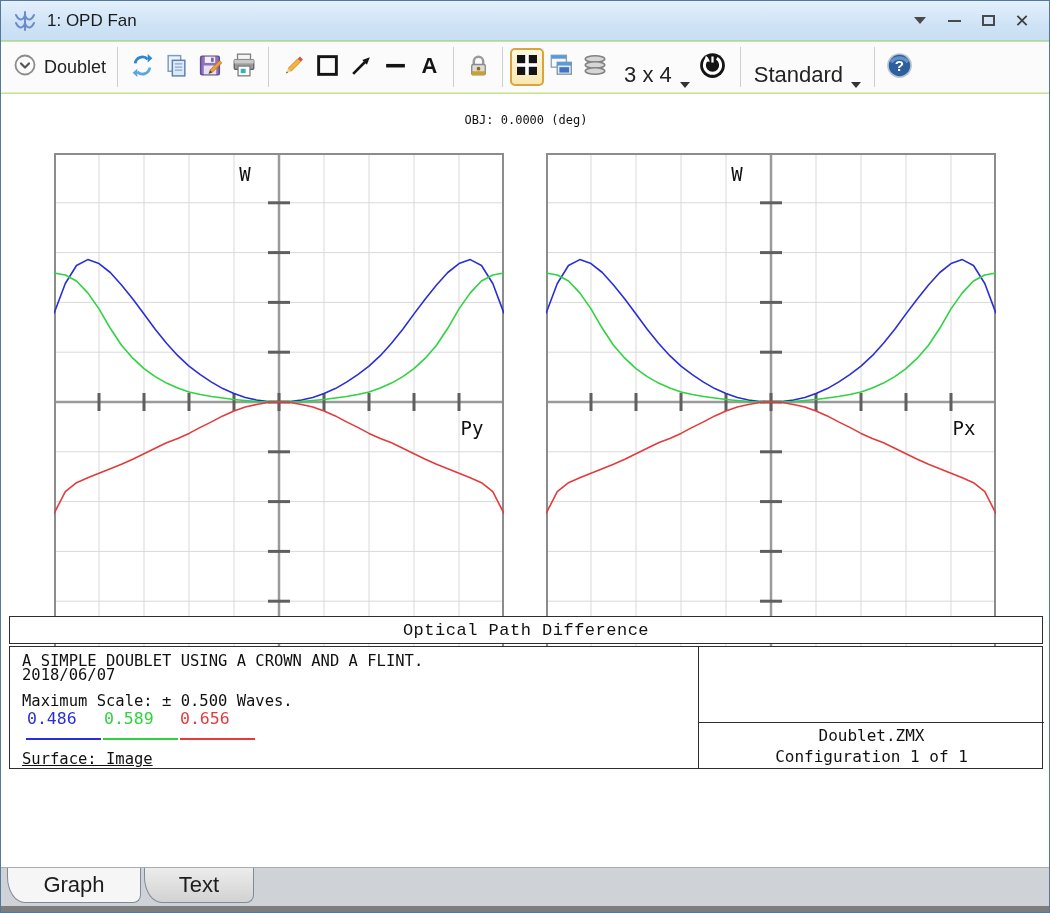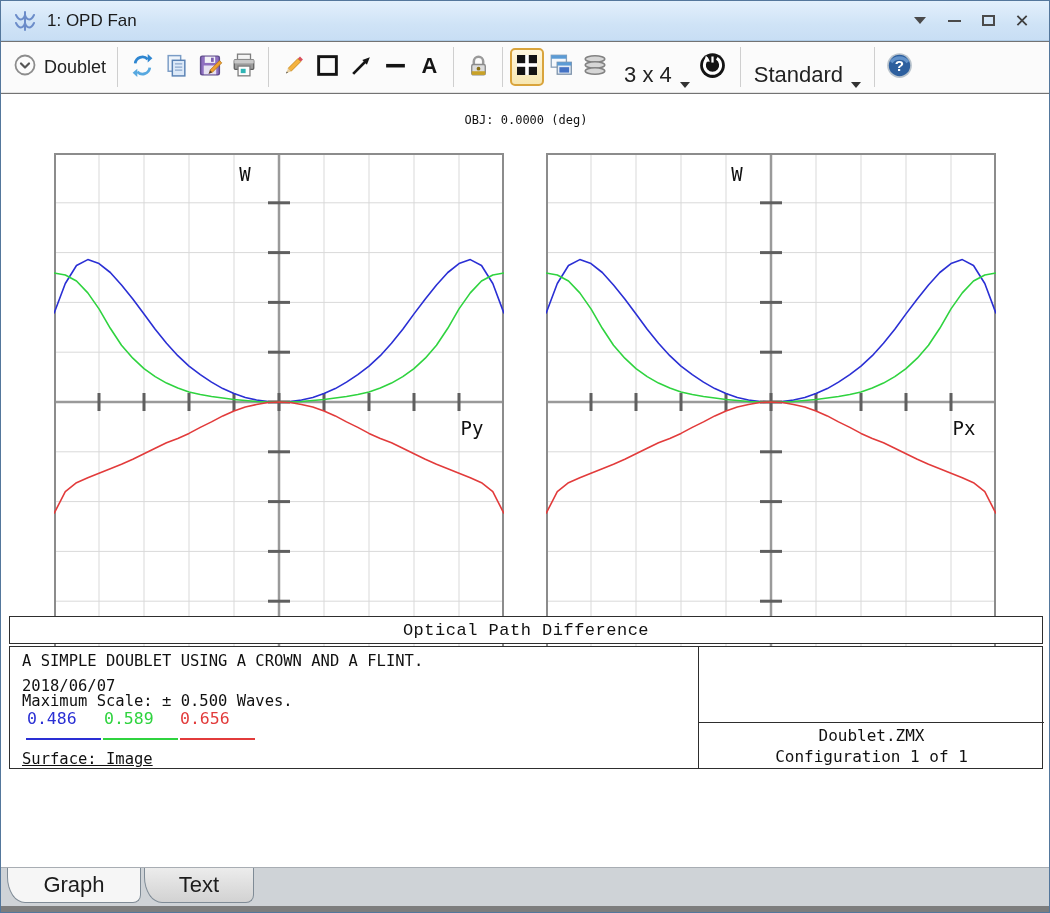--- a/index.html
+++ b/index.html
@@ -1,18 +1,18 @@
 <!DOCTYPE html>
 <html><head>
 <meta charset="utf-8">
 <style>
   html,body{margin:0;padding:0;background:#e8e8e8;}
   *{box-sizing:border-box;}
   .window{
-    position:relative;width:1050px;height:913px;background:#737373;
+    position:relative;width:1050px;height:913px;background:#bef264;
     border:1px solid #54779c;font-family:"Liberation Sans",sans-serif;overflow:hidden;
   }
   
   .titlebar{
     position:absolute;top:0;left:0;right:0;height:40px;
     background:linear-gradient(#e3f0fc,#cfe3f6 60%,#c8def4);
     border-bottom:1px solid #aecbe6;display:flex;align-items:center;padding:0 10px;
   }
   .app-icon{width:28px;height:28px;margin-right:8px;display:flex;align-items:center;justify-content:center;}
   .title-text{font-size:17px;color:#1b1b1b;}
@@ -49,21 +49,21 @@
     background:#fff;display:flex;align-items:center;justify-content:center;
     font-family:Liberation Mono, monospace;font-size:17px;color:#111;letter-spacing:.5px;
   }
   .info-box{
     position:absolute;left:8px;top:645px;width:1034px;height:123px;border:1px solid #2e2e2e;background:#fff;
     font-family:"DejaVu Sans Mono",monospace;color:#111;
   }
   .info-left{position:absolute;left:0;top:0;width:688px;height:100%;}
   .info-line{position:absolute;left:12px;font-size:15.5px;white-space:pre;}
   .il-1{top:5px;}
-  .il-2{top:30px;}
+  .il-2{top:19px;}
   .il-3{top:45px;}
   .il-surface{top:103px;text-decoration:underline;}
   .wl-num{position:absolute;top:62px;font-size:16.5px;}
   .wl-line{position:absolute;top:91px;height:2px;}
   .info-right{position:absolute;left:688px;top:0;width:346px;height:100%;border-left:1px solid #2e2e2e;}
   .info-right-bottom{
     position:absolute;left:0;top:75px;width:100%;height:47px;border-top:1px solid #2e2e2e;
     display:flex;flex-direction:column;align-items:center;justify-content:center;
     font-size:16px;line-height:21px;text-align:center;
   }

